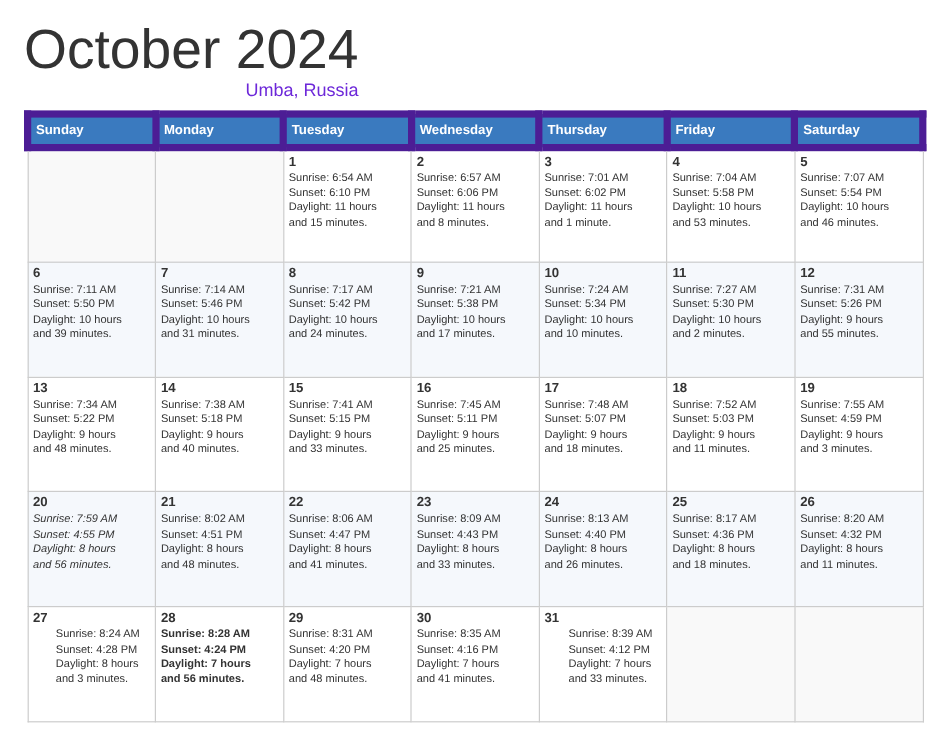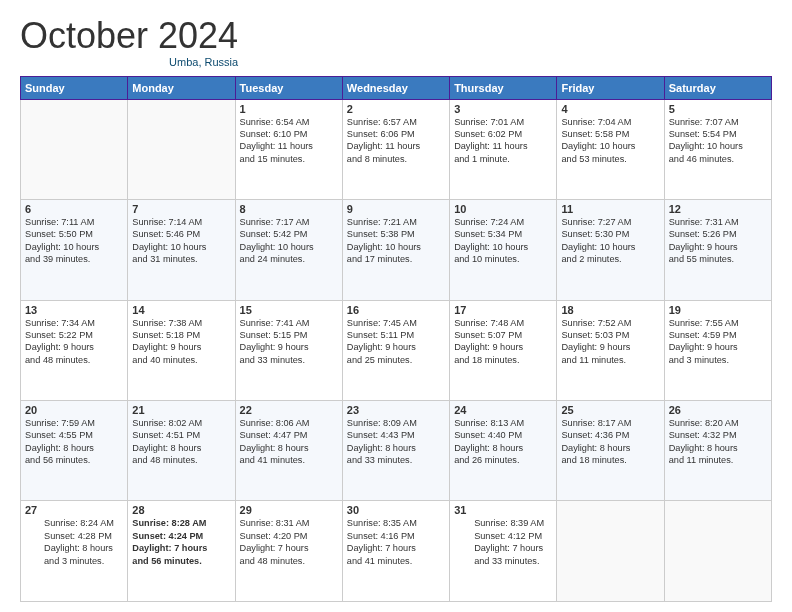--- a/index.html
+++ b/index.html
@@ -38,43 +38,43 @@
     }
     .logo-icon {
       width: 28px;
       height: 28px;
       margin-right: 2px;
     }
     .title-block {
       text-align: right;
     }
     .month-title {
-      font-size: 36px;
+      font-size: 46px;
       font-weight: 300;
       color: #333;
       line-height: 1.1;
     }
     .location {
-      font-size: 11px;
-      color: #0c4a6e;
+      font-size: 15px;
+      color: #6d28d9;
     }
     .calendar {
       flex: 1;
       border-collapse: collapse;
       width: 100%;
       font-size: 10px;
     }
     .calendar th {
       background: #3a7abf;
       color: #fff;
       padding: 5px 4px;
       text-align: left;
       font-size: 11px;
       font-weight: 600;
-      border: 1px solid #4c1d95;
+      border: 6px solid #4c1d95;
     }
     .calendar td {
       border: 1px solid #ccc;
       vertical-align: top;
       padding: 3px 4px;
       width: calc(100% / 7);
       height: 82px;
       background: #fff;
     }
     .calendar tr:nth-child(even) td {
@@ -261,21 +261,21 @@
             <span class="day-num">19</span>
             <div class="day-info" style="white-space: pre-line;">Sunrise: 7:55 AM
 Sunset: 4:59 PM
 Daylight: 9 hours
 and 3 minutes.</div>
           </td>
         </tr>
         <tr>
           <td>
             <span class="day-num">20</span>
-            <div class="day-info" style="white-space: pre-line;">Sunrise: 7:59 AM
+            <div class="day-info" style="white-space: pre-line; font-style: italic;">Sunrise: 7:59 AM
 Sunset: 4:55 PM
 Daylight: 8 hours
 and 56 minutes.</div>
           </td>
           <td>
             <span class="day-num">21</span>
             <div class="day-info" style="white-space: pre-line;">Sunrise: 8:02 AM
 Sunset: 4:51 PM
 Daylight: 8 hours
 and 48 minutes.</div>

